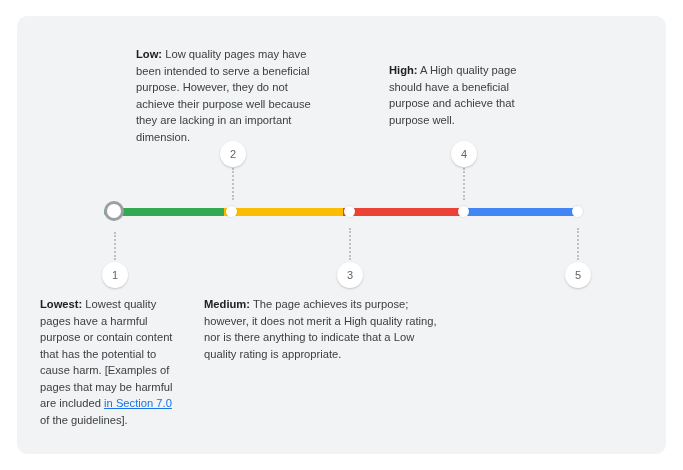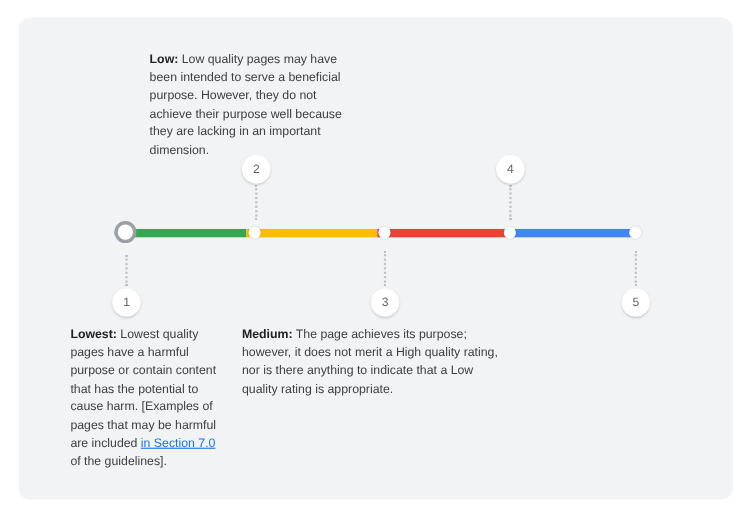--- a/index.html
+++ b/index.html
@@ -131,26 +131,31 @@
   <div class="numcircle" style="left:337px; top:262px;">3</div>
   <div class="numcircle" style="left:451px; top:141px;">4</div>
   <div class="numcircle" style="left:565px; top:262px;">5</div>
 
   <div class="caption" style="left:136px; top:46px; width:192px;">
     <p>
       <span class="lead">Low:</span><span> Low quality pages may have been intended to serve a beneficial purpose. However, they do not achieve their purpose well because they are lacking in an important dimension.</span>
     </p>
   </div>
 
+  <div class="caption" style="left:389px; top:62px; width:150px;">
+    <p>
+      <span class="lead">High:</span><span> A High quality page should have a beneficial purpose and achieve that purpose well.</span>
+    </p>
+  </div>
 
-  <div class="caption" style="left:64px; top:296px; width:134px;">
+  <div class="caption" style="left:40px; top:296px; width:134px;">
     <p>
       <span class="lead">Lowest:</span><span> Lowest quality pages have a harmful purpose or contain content that has the potential to cause harm. [Examples of pages that may be harmful are included </span><a class="link" href="#">in Section 7.0</a><span> of the guidelines].</span>
     </p>
   </div>
 
-  <div class="caption" style="left:220px; top:296px; width:242px;">
+  <div class="caption" style="left:204px; top:296px; width:242px;">
     <p>
       <span class="lead">Medium:</span><span> The page achieves its purpose; however, it does not merit a High quality rating, nor is there anything to indicate that a Low quality rating is appropriate.</span>
     </p>
   </div>
 
 </div>
 
 </body></html>

